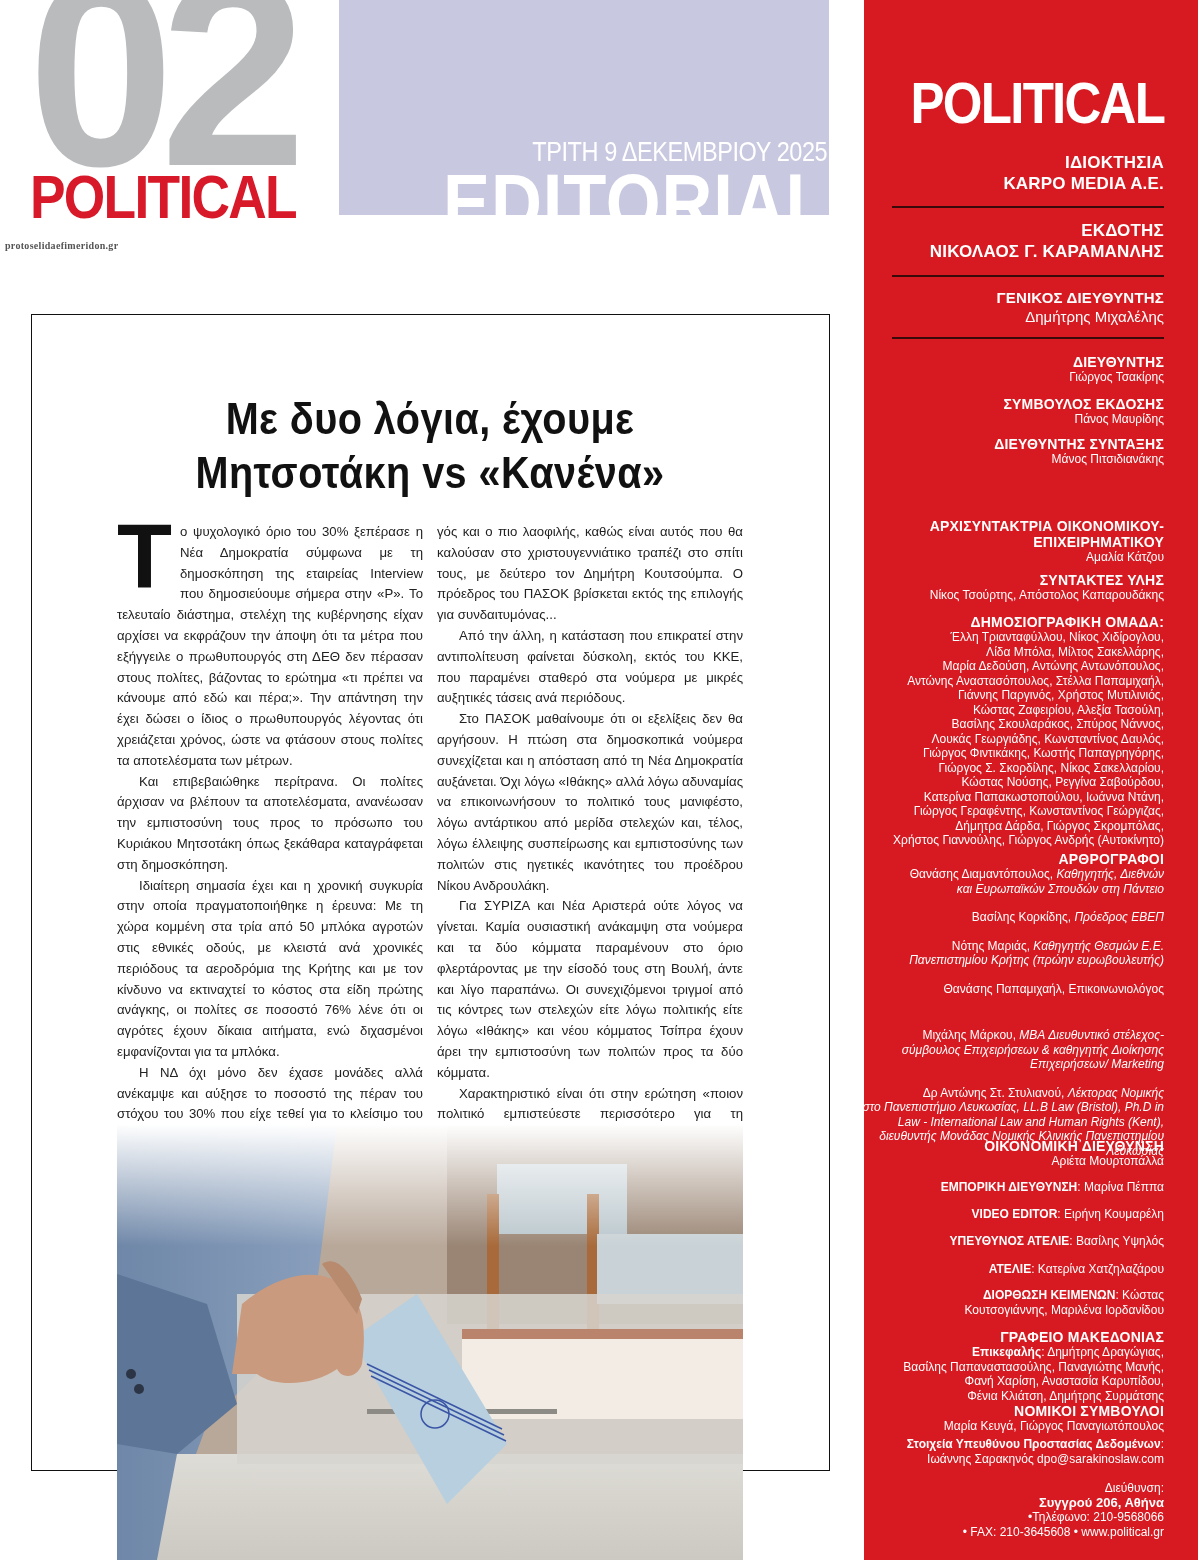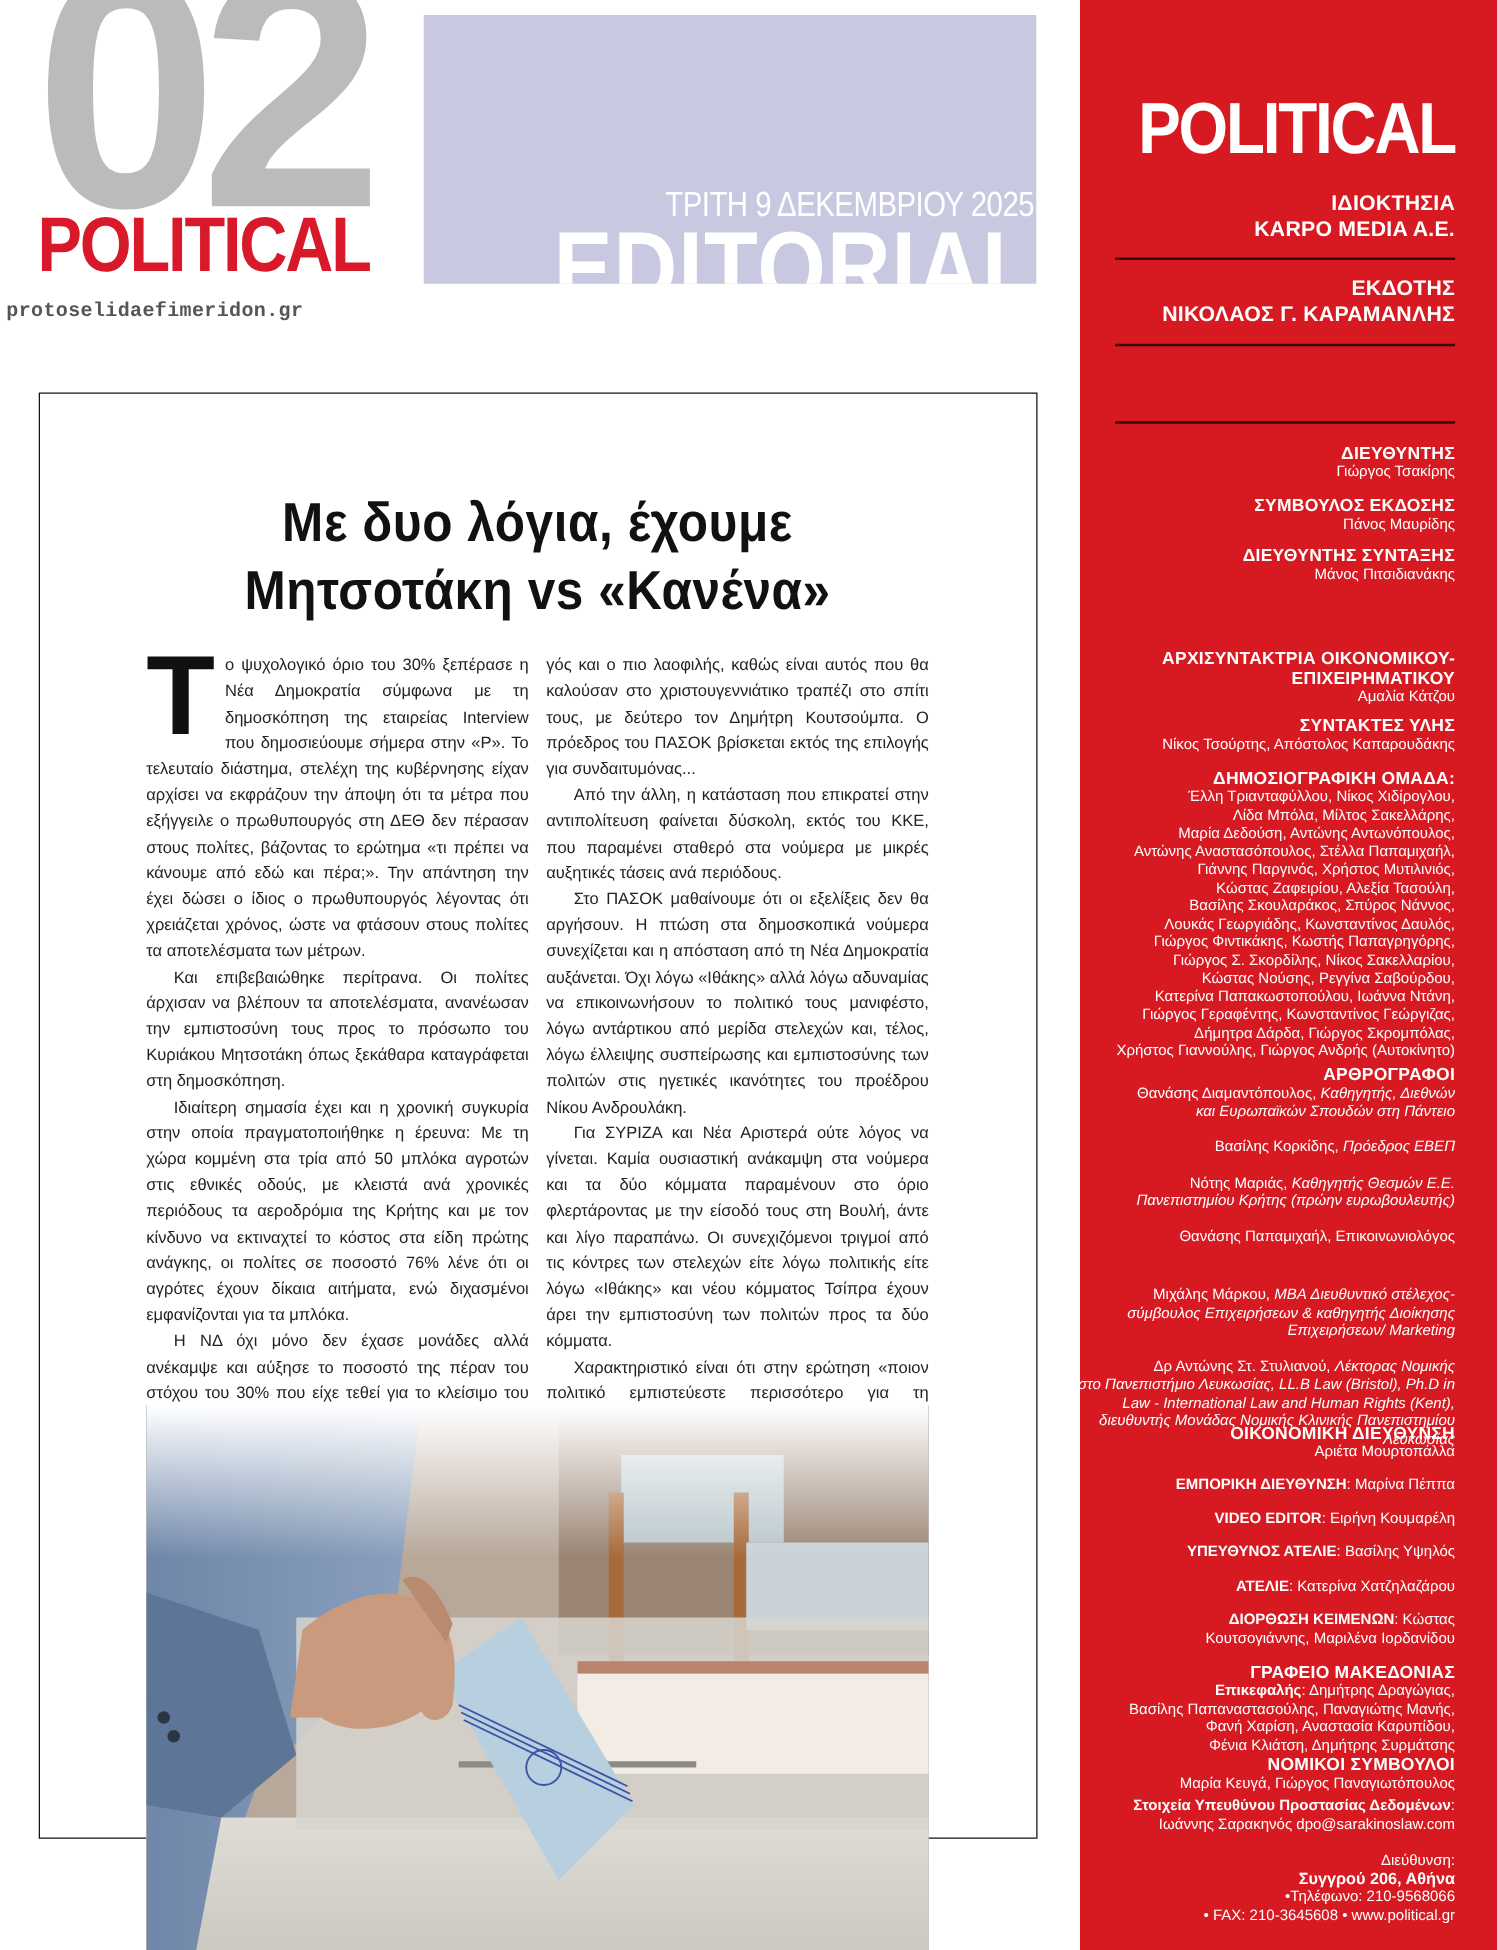--- a/index.html
+++ b/index.html
@@ -12,36 +12,36 @@
       font-family: "Liberation Sans", sans-serif; font-weight: 700;
       font-size: 268px; line-height: 1; color: #b9bbbd; letter-spacing: -14px;
       transform: scaleX(0.98); transform-origin: left top;
     }
     .brand-left {
       position: absolute; left: 30px; top: 166px;
       font-weight: 700; font-size: 62px; line-height: 1; color: #d7192a;
       letter-spacing: -2px; transform: scaleX(0.86); transform-origin: left top;
     }
     .lavender {
-      position: absolute; left: 339px; top: 12px; width: 490px; height: 215px;
+      position: absolute; left: 339px; top: 0; width: 490px; height: 215px;
       background: #c8c8e0; overflow: hidden;
     }
     .date-line {
       position: absolute; right: 2px; top: 136px;
       font-size: 28px; color: #ffffff; letter-spacing: -0.5px;
       transform: scaleX(0.84); transform-origin: right top; white-space: nowrap;
     }
     .editorial {
       position: absolute; left: 104px; top: 162px;
       font-weight: 700; font-size: 82px; line-height: 1; color: #ffffff;
       letter-spacing: 1px; transform: scaleX(0.86); transform-origin: left top; white-space: nowrap;
     }
     .watermark {
       position: absolute; left: 5px; top: 240px;
-      font-family: Liberation Mono, monospace; font-weight: 700; font-size: 16px;
+      font-family: Liberation Serif, serif; font-weight: 700; font-size: 10px;
       color: #555; letter-spacing: 0.3px;
     }
 
     
     .frame {
       position: absolute; left: 31px; top: 314px; width: 799px; height: 1157px;
       border: 1.5px solid #111;
     }
     .headline {
       position: absolute; left: 110px; top: 392px; width: 640px;
@@ -182,20 +182,24 @@
     <div class="sb-h lg">KARPO MEDIA A.E.</div>
   </div>
   <div class="sb-rule" style="top:206px;"></div>
 
   <div class="sb-block" style="top:220px;">
     <div class="sb-h lg">ΕΚΔΟΤΗΣ</div>
     <div class="sb-h lg">ΝΙΚΟΛΑΟΣ Γ. ΚΑΡΑΜΑΝΛΗΣ</div>
   </div>
   <div class="sb-rule" style="top:275px;"></div>
 
+  <div class="sb-block" style="top:288px;">
+    <div class="sb-h" style="font-size:15px;line-height:19px;">ΓΕΝΙΚΟΣ ΔΙΕΥΘΥΝΤΗΣ</div>
+    <div class="sb-t lg">Δημήτρης Μιχαλέλης</div>
+  </div>
   <div class="sb-rule" style="top:337px;"></div>
 
   <div class="sb-block" style="top:354px;">
     <div class="sb-h">ΔΙΕΥΘΥΝΤΗΣ</div>
     <div class="sb-t">Γιώργος Τσακίρης</div>
   </div>
   <div class="sb-block" style="top:436px;">
     <div class="sb-h">ΔΙΕΥΘΥΝΤΗΣ ΣΥΝΤΑΞΗΣ</div>
     <div class="sb-t">Μάνος Πιτσιδιανάκης</div>
   </div>

